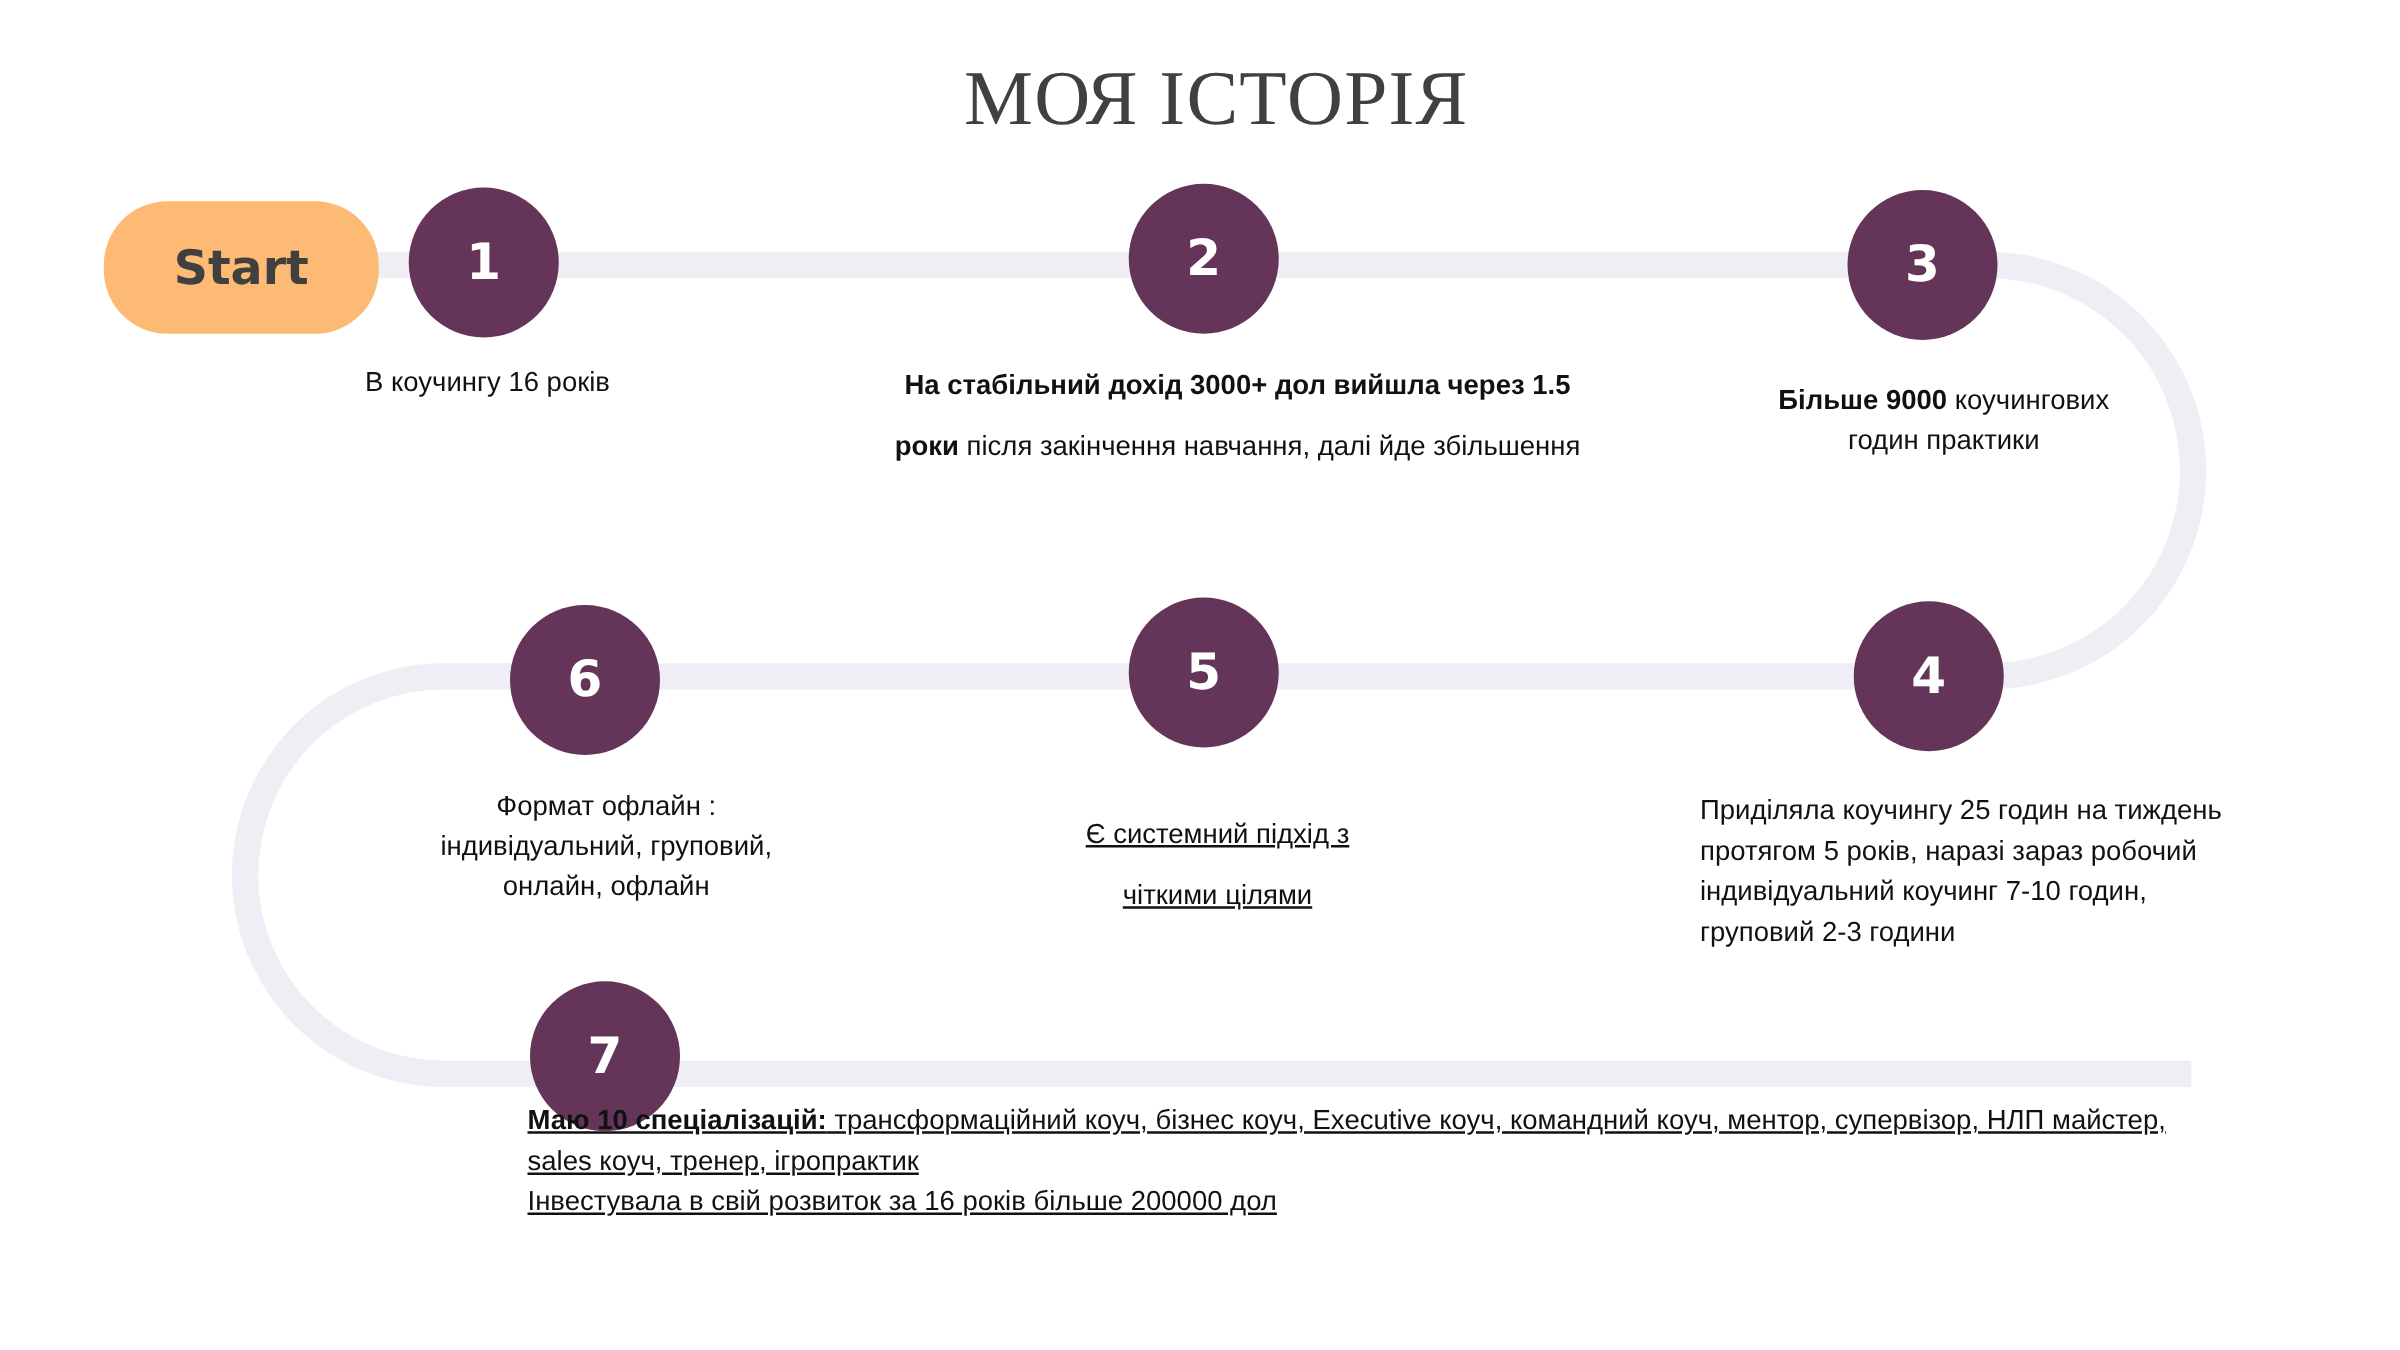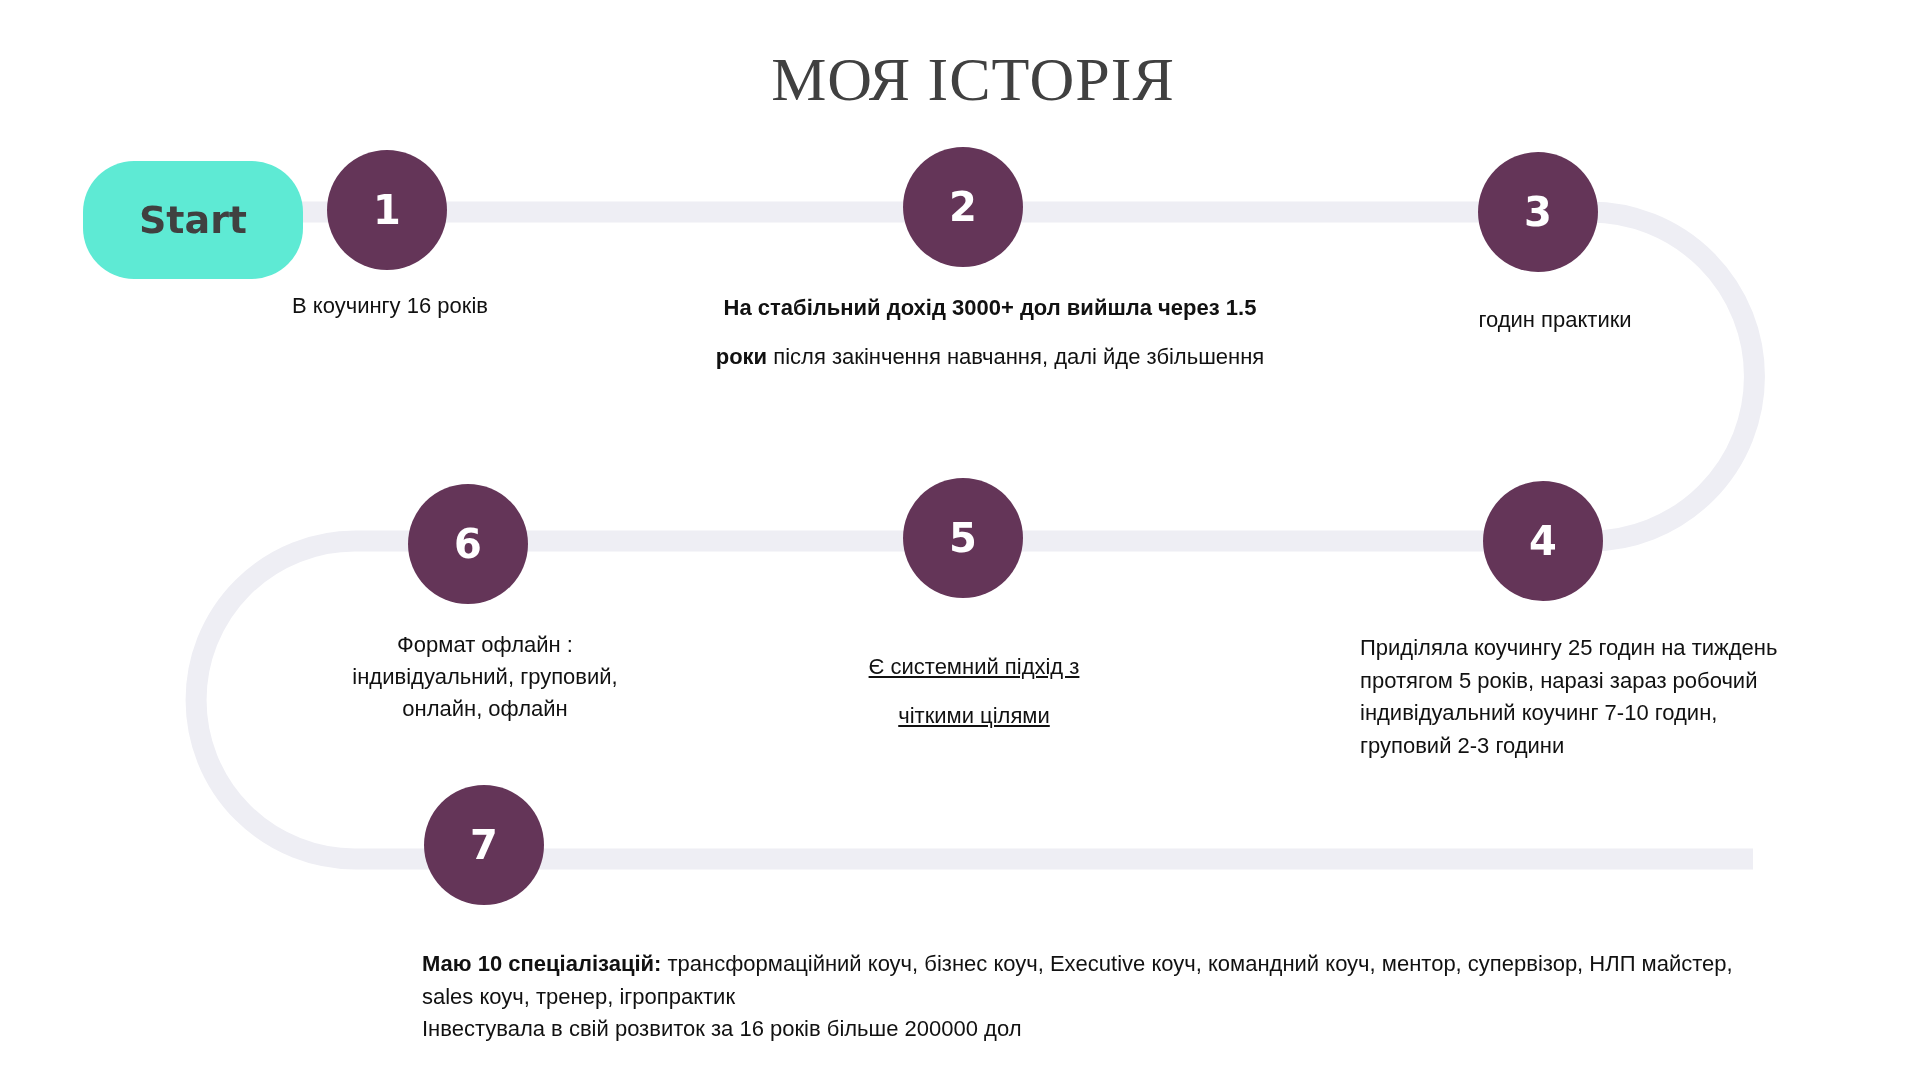--- a/index.html
+++ b/index.html
@@ -1,19 +1,19 @@
 <!DOCTYPE html>
 <html><head>
 <meta charset="utf-8">
 <style>
   html, body { margin:0; padding:0; }
   body { width:1920px; height:1080px; background:#ffffff; position:relative; overflow:hidden; font-family:"Liberation Sans", sans-serif; }
   .title { position:absolute; left:0; width:1946px; top:44px; text-align:center; font-family:"Liberation Serif", "DejaVu Serif", serif; font-size:62px; color:#404040; letter-spacing:1px; }
   svg.track { position:absolute; left:0; top:0; }
-  .start-pill { position:absolute; left:83px; top:161px; width:220px; height:118px; border-radius:51px; background:#5eead4; display:flex; align-items:center; justify-content:center; font-weight:bold; font-size:38px; color:#404040; font-family:"DejaVu Sans", sans-serif; }
+  .start-pill { position:absolute; left:83px; top:161px; width:220px; height:106px; border-radius:51px; background:#fdba74; display:flex; align-items:center; justify-content:center; font-weight:bold; font-size:38px; color:#404040; font-family:"DejaVu Sans", sans-serif; }
   .circle { position:absolute; width:120px; height:120px; border-radius:50%; background:#643558; color:#ffffff; display:flex; align-items:center; justify-content:center; font-weight:bold; font-size:40px; font-family:"DejaVu Sans", sans-serif; }
   .txt { position:absolute; font-size:22px; color:#111111; font-family:"Liberation Sans", sans-serif; }
   .center { text-align:center; }
   .b { font-weight:bold; }
 </style>
 </head>
 <body>
 
 <div class="title">МОЯ ІСТОРІЯ</div>
 
@@ -27,20 +27,21 @@
 <div class="txt center" style="left:240px; top:293px; width:300px;">В коучингу 16 років</div>
 
 <div class="circle" style="left:903px; top:147px;">2</div>
 <div class="txt center" style="left:660px; top:283px; width:660px; line-height:49px;">
   <div class="b">На стабільний дохід  3000+ дол вийшла через 1.5</div>
   <div><span class="b">роки</span><span> після закінчення навчання, далі йде збільшення</span></div>
 </div>
 
 <div class="circle" style="left:1478px; top:152px;">3</div>
 <div class="txt center" style="left:1380px; top:304px; width:350px; line-height:32px;">
+  <div><span class="b">Більше 9000</span><span> коучингових</span></div>
   <div>годин практики</div>
 </div>
 
 <div class="circle" style="left:1483px; top:481px;">4</div>
 <div class="txt" style="left:1360px; top:632px; width:460px; line-height:32.5px;">
   <div>Приділяла коучингу  25 годин на тиждень</div>
   <div>протягом 5 років, наразі зараз робочий</div>
   <div>індивідуальний  коучинг 7-10 годин,</div>
   <div>груповий 2-3 години</div>
 </div>
@@ -52,17 +53,17 @@
 </div>
 
 <div class="circle" style="left:408px; top:484px;">6</div>
 <div class="txt center" style="left:325px; top:629px; width:320px; line-height:32px;">
   <div>Формат офлайн :</div>
   <div>індивідуальний, груповий,</div>
   <div>онлайн, офлайн</div>
 </div>
 
 <div class="circle" style="left:424px; top:785px;">7</div>
-<div class="txt" style="left:422px; top:948px; width:1420px; line-height:32.5px;">
+<div class="txt" style="left:422px; top:880px; width:1420px; line-height:32.5px;text-decoration:underline;">
   <div><span class="b">Маю 10 спеціалізацій:</span><span> трансформаційний коуч, бізнес коуч, Executive коуч, командний коуч, ментор, супервізор, НЛП майстер,</span></div>
   <div>sales коуч, тренер, ігропрактик</div>
   <div>Інвестувала в свій розвиток за 16 років  більше 200000 дол</div>
 </div>
 
 </body></html>

